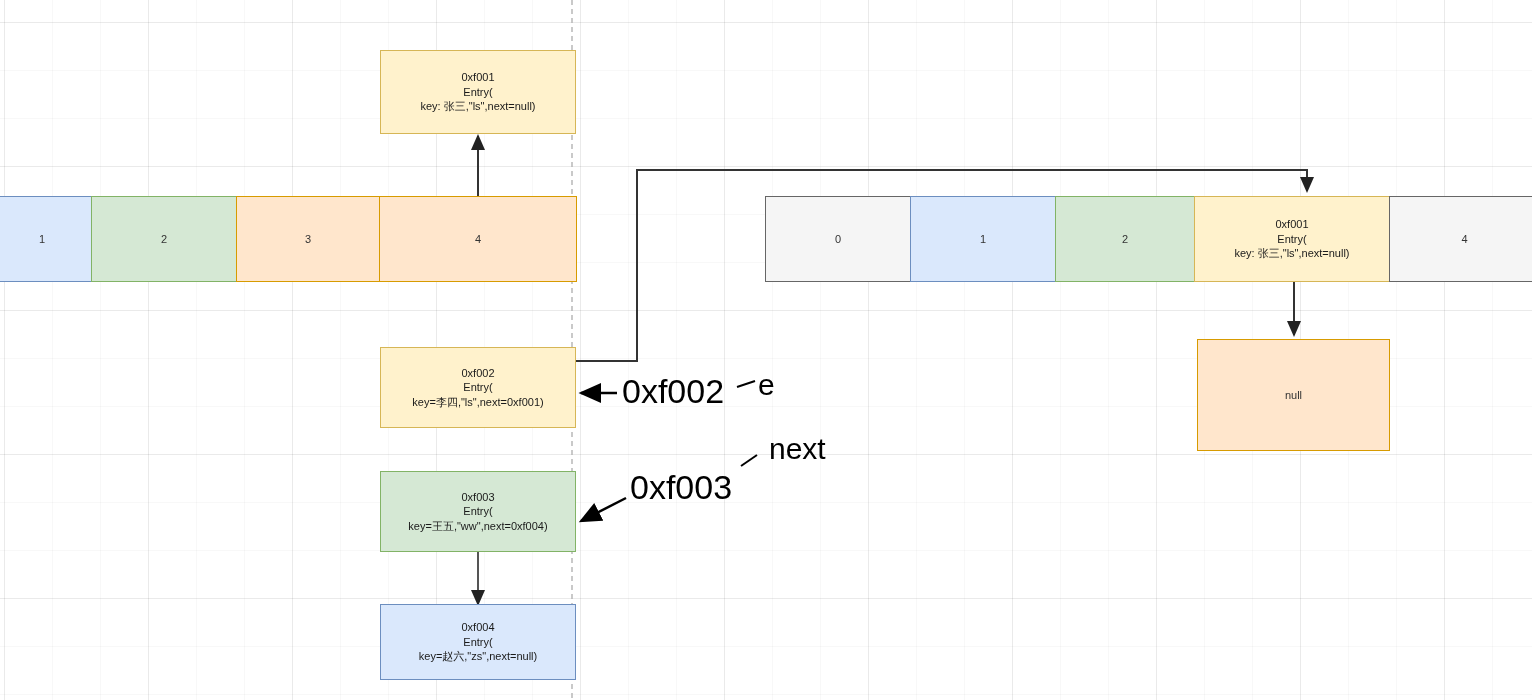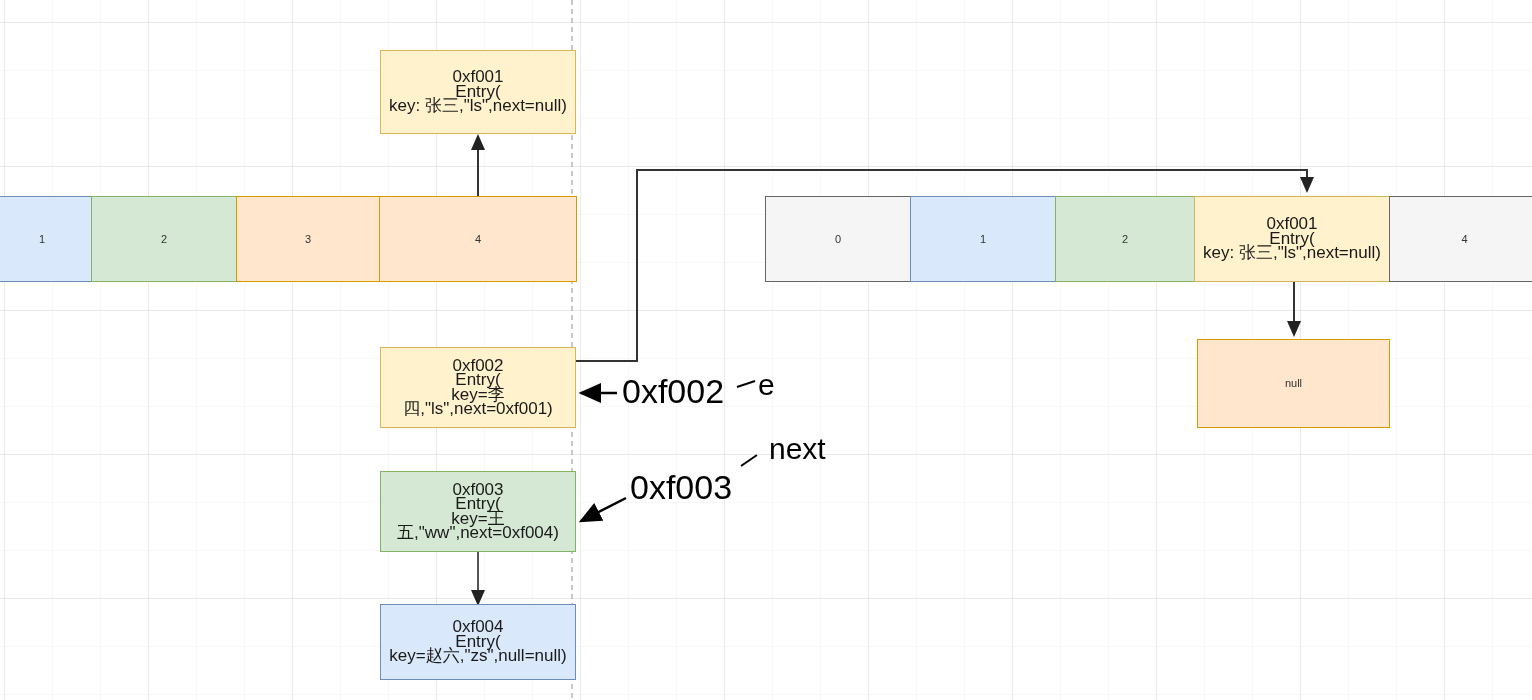--- a/index.html
+++ b/index.html
@@ -26,21 +26,21 @@
   }
   .node {
     position: absolute;
     box-sizing: border-box;
     border-width: 1px;
     border-style: solid;
     display: flex;
     align-items: center;
     justify-content: center;
     text-align: center;
-    font-size: 17px;
+    font-size: 11px;
     line-height: 14.5px;
     color: #1a1a1a;
     white-space: pre-line;
     overflow: hidden;
   }
   .fill-yellow { background: #FFF2CC; border-color: #D6B656; }
   .fill-green  { background: #D5E8D4; border-color: #82B366; }
   .fill-blue   { background: #DAE8FC; border-color: #6C8EBF; }
   .fill-orange { background: #FFE6CC; border-color: #D79B00; }
   .fill-gray   { background: #F5F5F5; border-color: #666666; }
@@ -115,22 +115,22 @@
   <div class="node fill-yellow" style="left:380px; top:347px; width:196px; height:81px;">0xf002
 Entry(
 key=李四,"ls",next=0xf001)</div>
 
   <div class="node fill-green" style="left:380px; top:471px; width:196px; height:81px;">0xf003
 Entry(
 key=王五,"ww",next=0xf004)</div>
 
   <div class="node fill-blue" style="left:380px; top:604px; width:196px; height:76px;">0xf004
 Entry(
-key=赵六,"zs",null=null)</div>
+key=赵六,"zs",next=null)</div>
 
-  <div class="node fill-orange cell-label" style="left:1197px; top:339px; width:193px; height:89px;">null</div>
+  <div class="node fill-orange cell-label" style="left:1197px; top:339px; width:193px; height:112px;">null</div>
 
   <div class="annot" style="left:622px; top:374px;">0xf002</div>
   <div class="annot annot-sm" style="left:758px; top:370px;">e</div>
   <div class="annot" style="left:630px; top:470px;">0xf003</div>
   <div class="annot annot-sm" style="left:769px; top:434px;">next</div>
 
 </div>
 
 </body></html>

